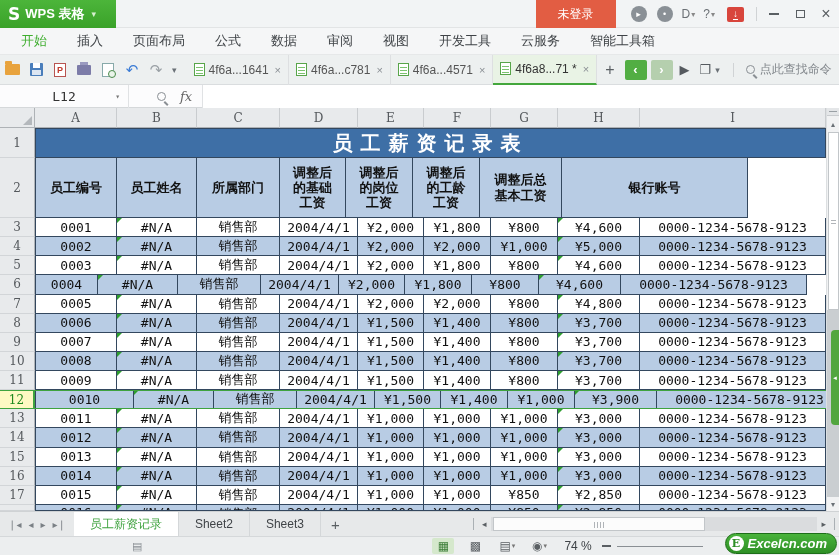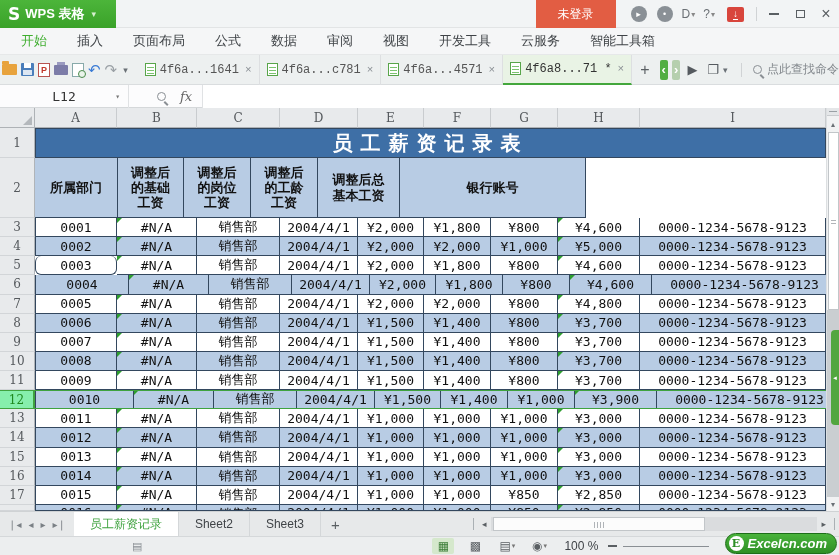--- a/index.html
+++ b/index.html
@@ -39,21 +39,21 @@
   .floppy::before { content:""; position:absolute; left:3px; top:0; width:7px; height:5px; background:#fff; }
   .floppy::after { content:""; position:absolute; left:2px; bottom:1px; width:9px; height:5px; background:#dce6f2; }
   .docp { width:12px; height:14px; background:#fff; border:1px solid #b85450; color:#c0392b; font-size:9px; font-weight:bold; display:flex; align-items:center; justify-content:center; }
   .printer { width:14px; height:10px; background:#7c7ca8; border-radius:1px; position:relative; }
   .printer::before { content:""; position:absolute; left:3px; top:-3px; width:8px; height:3px; background:#9a9ac0; }
   .prev { width:12px; height:14px; background:#fff; border:1px solid #8aa; position:relative; }
   .prev::after { content:""; position:absolute; right:-3px; bottom:-2px; width:6px; height:6px; border:1px solid #4a8a4a; border-radius:50%; background:#eaf4ea; }
   .undo { color:#3a7bd5; font-size:15px; }
   .redo { color:#9aa0a5; font-size:15px; }
   .tool-dd { color:#6a7076; font-size:9px; margin:0 4px; }
-  .doctabs { display:flex; align-items:stretch; height:30px; margin-left:6px;font-family:Liberation Mono, monospace; }
+  .doctabs { display:flex; align-items:stretch; height:30px; margin-left:6px; }
   .doctab { display:flex; align-items:center; gap:4px; padding:0 7px; font-size:12px; color:#555; border-right:1px solid #dddfe1; white-space:nowrap; }
   .doctab .x { color:#8a8f94; font-size:11px; margin-left:2px; }
   .doctab.active { background:#e9f3e5; border-bottom:2px solid #43a73c; color:#333; }
   .sheetdoc { width:11px; height:13px; background:#fff; border:1px solid #58a54a; position:relative; }
   .sheetdoc::after { content:""; position:absolute; left:1px; top:2px; right:1px; bottom:1px; background:repeating-linear-gradient(0deg,#7cc36f 0 1px,transparent 1px 3px); }
   .plus-tab { font-size:16px; color:#5a5f63; padding:0 8px; display:flex; align-items:center; }
   .navbtn { width:22px; height:20px; margin:0 2px; border-radius:2px; display:flex; align-items:center; justify-content:center; color:#fff; font-size:13px; font-weight:bold; }
   .navbtn.back { background:#52ae43; }
   .navbtn.fwd { background:#b5cfae; }
   .mono-ico { color:#555a5f; font-size:13px; margin:0 5px; display:flex; align-items:center; }
@@ -71,21 +71,21 @@
   .formula-input { flex:1; height:23px; background:#fff; }
 
   
   .grid { position:absolute; left:0; top:108px; width:826px; height:403px; background:#fff; overflow:hidden; }
   .colhdr { display:flex; height:20px; }
   .corner { width:35px; height:20px; background:#e8eaec; border-right:1px solid #aeb2b6; border-bottom:1px solid #aeb2b6; position:relative; }
   .corner::after { content:""; position:absolute; right:2px; bottom:2px; border-bottom:9px solid #b4b8bc; border-left:9px solid transparent; }
   .colcell { background:#e8eaec; border-right:1px solid #c9cccf; border-bottom:1px solid #aeb2b6; display:flex; align-items:center; justify-content:center; font-family:"DejaVu Serif",serif; font-size:12px; color:#54585c; }
   .srow { display:flex; position:relative; }
   .rowhdr { width:35px; background:#e8eaec; border-right:1px solid #b0b4b8; border-bottom:1px solid #d2d5d8; display:flex; align-items:center; justify-content:center; font-family:"DejaVu Serif",serif; font-size:12px; color:#54585c; flex:none; }
-  .rowhdr.selhdr { background:#86efac; color:#1f8a1f; border-right:2px solid #3fa33f; border-top:1px solid #3fa33f; border-bottom:1px solid #3fa33f; }
+  .rowhdr.selhdr { background:#fef9c3; color:#1f8a1f; border-right:2px solid #3fa33f; border-top:1px solid #3fa33f; border-bottom:1px solid #3fa33f; }
   .c { border-right:1px solid #33475e; border-bottom:1px solid #33475e; display:flex; align-items:center; justify-content:center; font-family:"DejaVu Sans Mono",monospace; font-size:13px; color:#111; position:relative; flex:none; overflow:hidden; white-space:nowrap; }
   .c.first { border-left:1px solid #33475e; }
   .titlerow { height:30px; }
   .titlecell { width:791px; background:#3e6fa6; color:#fff; font-size:20px; font-weight:bold; letter-spacing:8px; justify-content:center; border-top:1px solid #33475e; font-family:"Liberation Sans",sans-serif; }
   .hdrrow { height:60px; }
   .hdrrow .c { background:#b8cce4; font-family:"Liberation Sans",sans-serif; font-weight:bold; font-size:13px; white-space:normal; text-align:center; line-height:1.18; }
   .datarow { height:19.133px; }
   .datarow.even .c { background:#b8cce4; }
   .datarow.odd .c { background:#fff; }
   .datarow.sel::after { content:""; position:absolute; left:35px; right:0; top:0; bottom:0; border-top:1px solid #3fa33f; border-bottom:1px solid #3fa33f; pointer-events:none; z-index:2; }
@@ -261,20 +261,22 @@
         <div class="colcell" style="width: 67px;">G</div>
         <div class="colcell" style="width: 82px;">H</div>
         <div class="colcell" style="width: 186px;">I</div>
       </div>
       <div class="srow titlerow">
         <div class="rowhdr">1</div>
         <div class="c first titlecell">员工薪资记录表</div>
       </div>
       <div class="srow hdrrow">
         <div class="rowhdr">2</div>
+        <div class="c first" style="width: 82px;">员工编号</div>
+        <div class="c" style="width: 80px;">员工姓名</div>
         <div class="c" style="width: 83px;">所属部门</div>
         <div class="c" style="width: 66px; padding: 0px 9px;">调整后的基础工资</div>
         <div class="c" style="width: 67px; padding: 0px 9px;">调整后的岗位工资</div>
         <div class="c" style="width: 67px; padding: 0px 9px;">调整后的工龄工资</div>
         <div class="c" style="width: 82px; padding: 0px 12px;">调整后总基本工资</div>
         <div class="c" style="width: 186px;">银行账号</div>
       </div>
       <div class="srow datarow odd">
         <div class="rowhdr">3</div>
         <div class="c first" style="width: 82px;">0001</div>
@@ -294,33 +296,33 @@
         <div class="c" style="width: 83px;">销售部</div>
         <div class="c" style="width: 78px;">2004/4/1</div>
         <div class="c" style="width: 66px;">¥2,000</div>
         <div class="c" style="width: 67px;">¥2,000</div>
         <div class="c" style="width: 67px;">¥1,000</div>
         <div class="c tri" style="width: 82px;">¥5,000</div>
         <div class="c" style="width: 186px;">0000-1234-5678-9123</div>
       </div>
       <div class="srow datarow odd">
         <div class="rowhdr">5</div>
-        <div class="c first" style="width: 82px; border-radius: 6px;">0003</div>
+        <div class="c first" style="width: 82px;">0003</div>
         <div class="c tri" style="width: 80px;">#N/A</div>
         <div class="c" style="width: 83px;">销售部</div>
         <div class="c" style="width: 78px;">2004/4/1</div>
         <div class="c" style="width: 66px;">¥2,000</div>
         <div class="c" style="width: 67px;">¥1,800</div>
         <div class="c" style="width: 67px;">¥800</div>
         <div class="c tri" style="width: 82px;">¥4,600</div>
         <div class="c" style="width: 186px;">0000-1234-5678-9123</div>
       </div>
       <div class="srow datarow even">
         <div class="rowhdr">6</div>
-        <div class="c first" style="width: 94px;">0004</div>
+        <div class="c first" style="width: 63px;">0004</div>
         <div class="c tri" style="width: 80px;">#N/A</div>
         <div class="c" style="width: 83px;">销售部</div>
         <div class="c" style="width: 78px;">2004/4/1</div>
         <div class="c" style="width: 66px;">¥2,000</div>
         <div class="c" style="width: 67px;">¥1,800</div>
         <div class="c" style="width: 67px;">¥800</div>
         <div class="c tri" style="width: 82px;">¥4,600</div>
         <div class="c" style="width: 186px;">0000-1234-5678-9123</div>
       </div>
       <div class="srow datarow odd">
@@ -511,21 +513,21 @@
       <div class="view-ico">▩</div>
       <div class="view-ico">
           <span>▤</span>
           <span class="view-dd">▾</span>
         </div>
       <div class="view-ico">
           <span>◉</span>
           <span class="view-dd">▾</span>
         </div>
     </div>
-    <div class="zoomtxt">100 %</div>
+    <div class="zoomtxt">74 %</div>
     <div class="zminus"></div>
     <div class="zslider"></div>
   </div>
 
   <div class="watermark">
     <span class="e">E</span>
     <span class="t">Excelcn.com</span>
   </div>
 
 </div>

